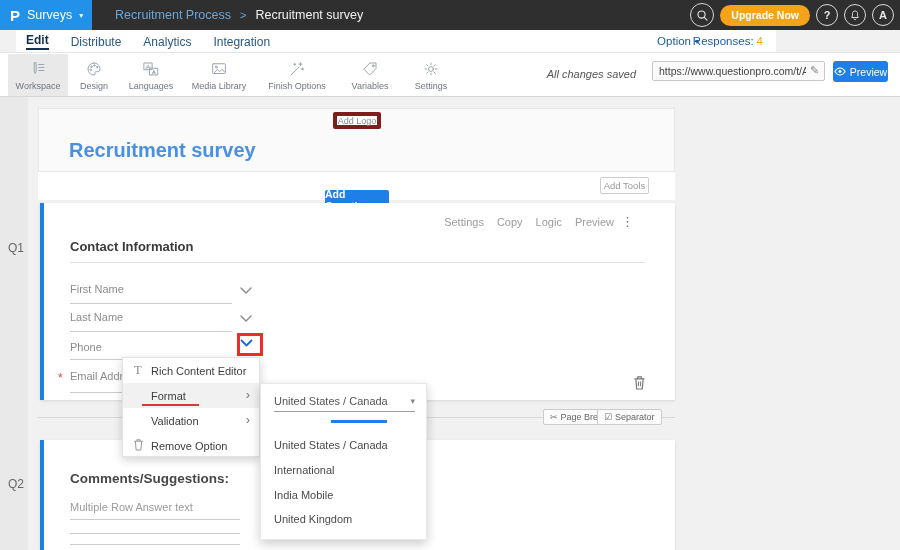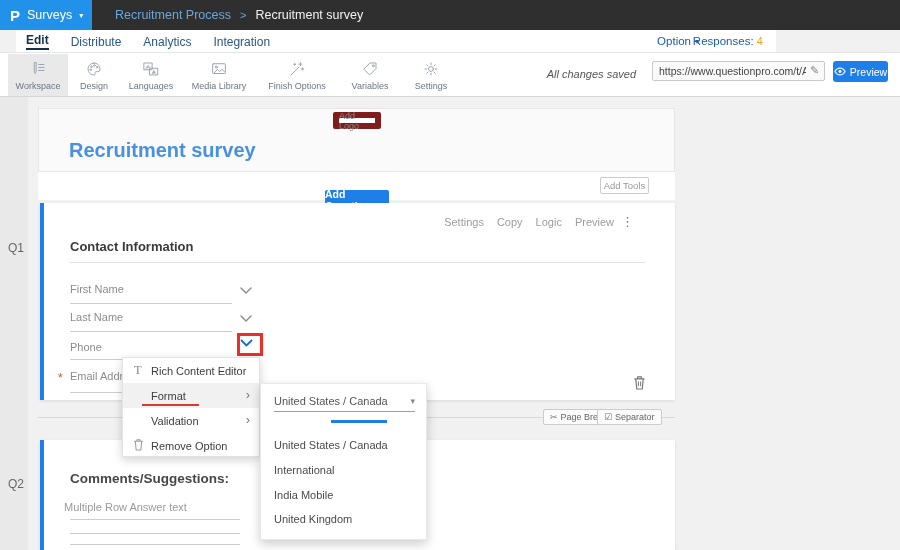--- a/index.html
+++ b/index.html
@@ -44,21 +44,21 @@
   .saved { position:absolute; right:264px; top:15px; font-style:italic; font-size:11px; color:#555; }
   .url-input { position:absolute; left:652px; top:8px; width:173px; height:20px; border:1px solid #c9c9c9; border-radius:2px; background:#fafafa; font-size:10.5px; color:#444; padding:0 18px 0 6px; font-family:"Liberation Sans","DejaVu Sans",sans-serif; }
   .url-pencil { position:absolute; left:810px; top:11px; font-size:11px; color:#888; cursor:pointer; }
   .preview-btn { position:absolute; left:833px; top:8px; width:55px; height:21px; background:#1f7fe8; border-radius:3px; color:#fff; font-size:10.5px; display:flex; align-items:center; justify-content:center; gap:4px; cursor:pointer; }
 
   
   .content { position:absolute; left:0; top:97px; width:900px; height:453px; background:#f1f1f1; }
   .gutter { position:absolute; left:0; top:0; width:28px; height:453px; background:#e9e9e9; }
 
   .survey-head { position:absolute; left:38px; top:11px; width:637px; height:64px; background:#fafafa; border:1px solid #e7e7e7; }
-  .add-logo { position:absolute; left:294px; top:3px; width:48px; height:17px; background:#fff; border:6px solid #7f1d1d; border-radius:2px; font-size:9px; color:#8a8a8a; display:flex; align-items:center; justify-content:center; cursor:pointer; }
+  .add-logo { position:absolute; left:294px; top:3px; width:48px; height:17px; background:#fff; border:4px solid #7f1d1d; border-radius:2px; font-size:9px; color:#8a8a8a; display:flex; align-items:center; justify-content:center; cursor:pointer; }
   .survey-title { position:absolute; left:30px; top:30px; font-size:20px; color:#4a90e2; }
 
   .add-row { position:absolute; left:38px; top:75px; width:637px; height:28px; background:#fff; }
   .add-question { position:absolute; left:287px; top:18px; width:64px; height:19px; background:#1f7fe8; color:#fff; font-size:10.5px; font-weight:bold; border-radius:2px; display:flex; align-items:center; justify-content:center; cursor:pointer; }
   .add-intro { position:absolute; left:562px; top:5px; width:49px; height:17px; background:#fff; border:1px solid #ccc; color:#999; font-size:9.5px; border-radius:2px; display:flex; align-items:center; justify-content:center; cursor:pointer; }
 
   .q-side-label { position:absolute; left:8px; font-size:12px; color:#666; }
   .q1-side { top:144px; } .q2-side { top:380px; }
 
   .q-card { position:absolute; left:40px; width:635px; background:#fff; border-left:4px solid #1f7fe8; box-shadow:0 1px 3px rgba(0,0,0,.10); }
@@ -81,21 +81,21 @@
   .q-trash { position:absolute; right:29px; top:172px; cursor:pointer; }
 
   .redbox { position:absolute; left:237px; top:236px; width:26px; height:23px; border:3px solid #ee2e24; z-index:6; }
 
   .break-line { position:absolute; left:38px; top:320px; width:637px; height:1px; background:#d8d8d8; }
   .insert-btn { position:absolute; top:312px; height:16px; border:1px solid #ccc; background:#fbfbfb; border-radius:2px; font-size:9px; color:#666; display:flex; align-items:center; gap:3px; padding:0 6px; cursor:pointer; }
   .pb-btn { left:543px; } .sep-btn { left:597px; }
   .insert-icon { font-size:9px; color:#777; }
 
   .q2-title { position:absolute; left:26px; top:31px; font-size:13.5px; font-weight:bold; color:#474747; }
-  .q2-ph { position:absolute; left:20px; top:61px; font-size:11px; color:#9b9b9b; }
+  .q2-ph { position:absolute; left:26px; top:61px; font-size:11px; color:#9b9b9b; }
   .q2-line { position:absolute; left:26px; width:170px; height:1px; background:#ccc; }
   .ql-1{top:79px}.ql-2{top:93px}.ql-3{top:104px}
 
   
   .ctx-menu { position:absolute; left:122px; top:260px; width:138px; height:100px; background:#fff; border:1px solid #e3e3e3; box-shadow:0 3px 9px rgba(0,0,0,.18); z-index:10; }
   .mi { position:relative; height:25px; display:flex; align-items:center; }
   .mi.hover { background:#f1f1f1; }
   .mi-label { position:absolute; left:28px; font-size:11px; color:#3d3d3d; white-space:nowrap; }
   .mi-t { position:absolute; left:11px; font-family:"Liberation Serif","DejaVu Serif",serif; font-size:12.5px; color:#8a8a8a; }
   .mi-chev { position:absolute; right:9px; font-size:13px; color:#777; top:4px; }
@@ -120,20 +120,41 @@
     <div class="logo-area">
       <span class="logo-p">P</span>
       <span class="product-label">Surveys</span>
       <span class="tb-caret">▾</span>
     </div>
     <div class="breadcrumb">
       <span class="crumb-parent">Recruitment Process</span>
       <span class="crumb-sep">&gt;</span>
       <span class="crumb-current">Recruitment survey</span>
     </div>
+    <div class="tb-right">
+      <div class="circle-btn search-btn">
+        <svg width="13" height="13" viewBox="0 0 20 20">
+            <circle cx="8.5" cy="8.5" r="5.5" fill="none" stroke="#e8e8e8" stroke-width="1.7"></circle>
+            <line x1="12.8" y1="12.8" x2="17" y2="17" stroke="#e8e8e8" stroke-width="1.7" stroke-linecap="round"></line>
+          </svg>
+      </div>
+      <div class="upgrade-btn">Upgrade Now</div>
+      <div class="circle-btn">
+          <span>?</span>
+        </div>
+      <div class="circle-btn">
+        <svg width="12" height="13" viewBox="0 0 24 24">
+            <path d="M12 3c-3.2 0-5 2.2-5 5v4.5L5.5 16h13L17 12.5V8c0-2.8-1.8-5-5-5z" fill="none" stroke="#e8e8e8" stroke-width="1.8" stroke-linejoin="round"></path>
+            <path d="M10 19c.4 1 1 1.5 2 1.5s1.6-.5 2-1.5" fill="none" stroke="#e8e8e8" stroke-width="1.8" stroke-linecap="round"></path>
+          </svg>
+      </div>
+      <div class="circle-btn">
+          <span>A</span>
+        </div>
+    </div>
   </header>
 
   <nav class="navbar">
     <div class="nav-items">
       <span class="nav-item active">Edit</span>
       <span class="nav-item">Distribute</span>
       <span class="nav-item">Analytics</span>
       <span class="nav-item">Integration</span>
     </div>
     <div class="nav-tools">

